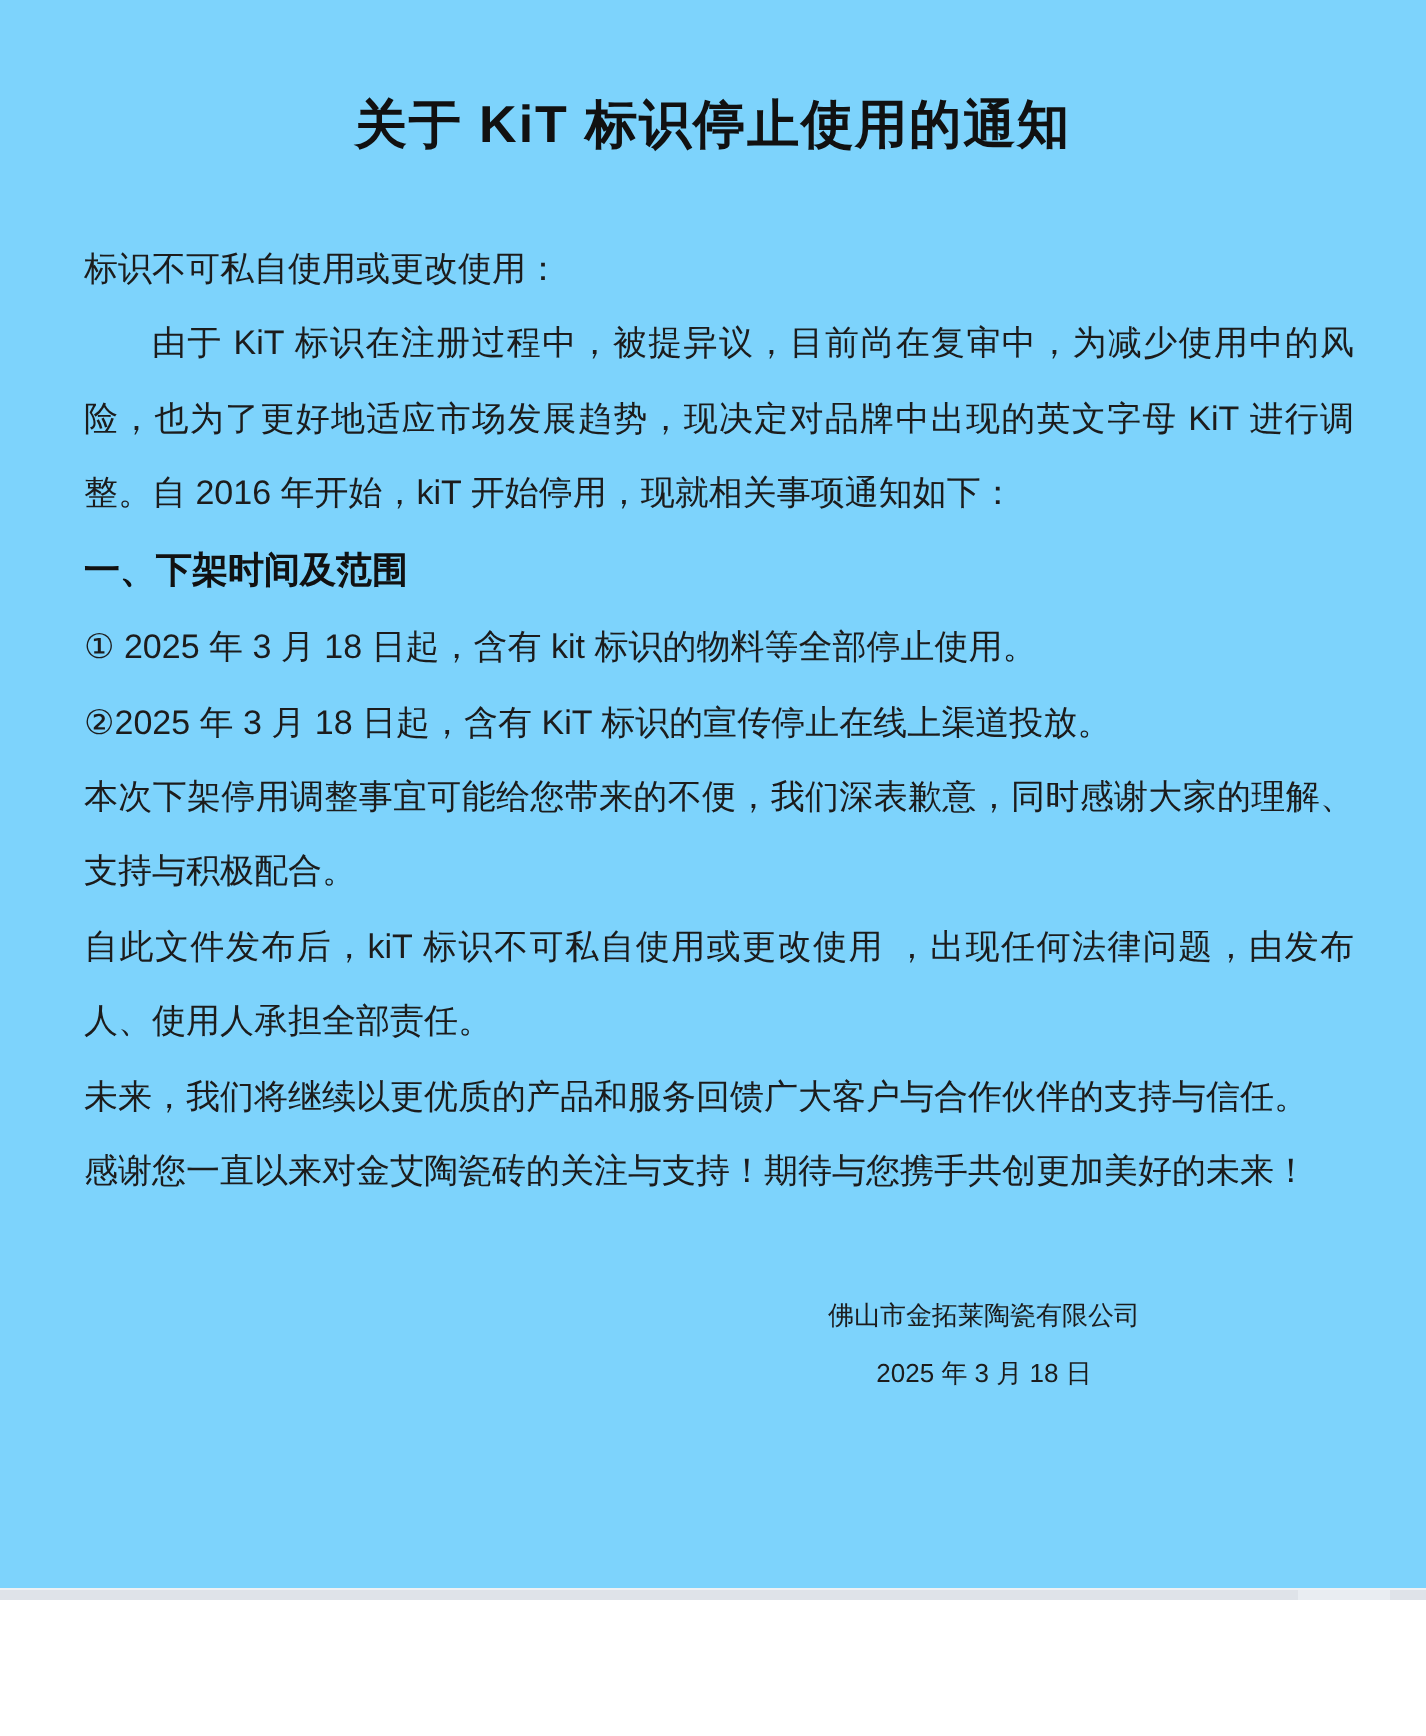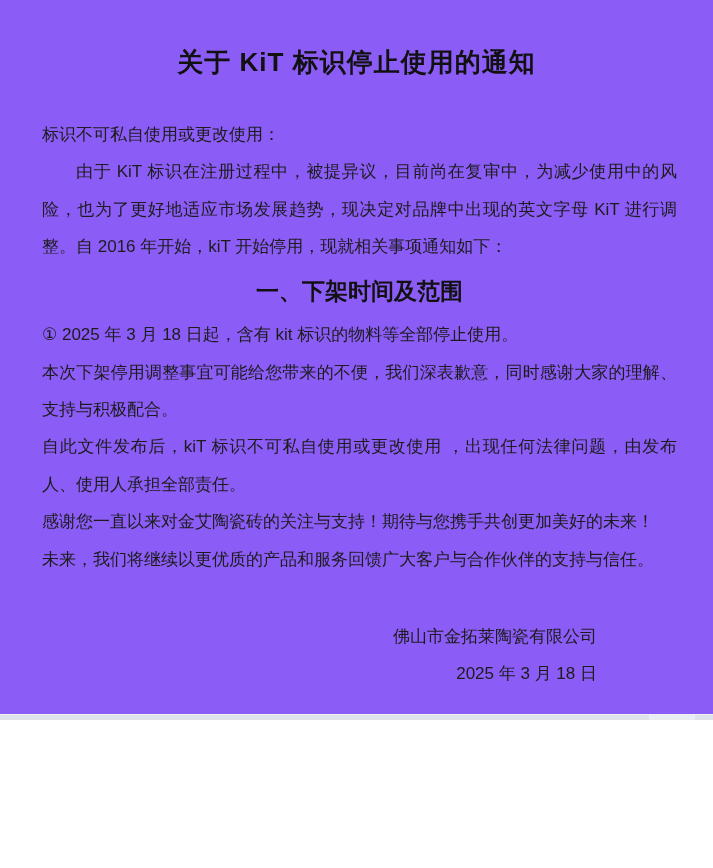--- a/index.html
+++ b/index.html
@@ -12,22 +12,22 @@
     background: #ffffff;
     overflow: hidden;
     position: relative;
     font-family: "Liberation Sans", "DejaVu Sans", sans-serif;
     color: #1c1c1c;
     -webkit-font-smoothing: antialiased;
   }
   .page {
     position: relative;
     width: 713px;
-    height: 720px;
-    background: #8b5cf6;
+    height: 800px;
+    background: #7dd3fc;
     box-sizing: border-box;
   }
   .doc-title {
     margin: 0;
     padding-top: 42px;
     text-align: center;
     font-size: 26px;
     font-weight: 700;
     letter-spacing: 1px;
     line-height: 40px;
@@ -44,32 +44,32 @@
   }
   .para {
     margin: 0;
   }
   .para.indent {
     text-indent: 2em;
   }
   .heading {
     margin: 0;
     font-weight: 700;
-    font-size: 23px;
+    font-size: 18px;
     line-height: 2.2;
     color: #111111;
-    text-align: center;
+    text-align: left;
   }
   .signature {
     margin-top: 40px;
     margin-left: auto;
     margin-right: 80px;
     width: 210px;
-    text-align: right;
-    font-size: 17px;
+    text-align: center;
+    font-size: 13px;
     line-height: 2.2;
   }
   .signature .sig-line {
     margin: 0;
     white-space: nowrap;
   }
   .bottom-bar {
     position: absolute;
     left: 0;
     bottom: 0;
@@ -97,29 +97,30 @@
   <div class="doc-body">
 
     <p class="para">标识不可私自使用或更改使用：</p>
 
     <p class="para indent">由于 KiT 标识在注册过程中，被提异议，目前尚在复审中，为减少使用中的风险，也为了更好地适应市场发展趋势，现决定对品牌中出现的英文字母 KiT 进行调整。自 2016 年开始，kiT 开始停用，现就相关事项通知如下：</p>
 
     <p class="heading">一、下架时间及范围</p>
 
     <p class="para">① 2025 年 3 月 18 日起，含有 kit 标识的物料等全部停止使用。</p>
 
+    <p class="para">②2025 年 3 月 18 日起，含有 KiT 标识的宣传停止在线上渠道投放。</p>
 
 
     <p class="para">本次下架停用调整事宜可能给您带来的不便，我们深表歉意，同时感谢大家的理解、支持与积极配合。</p>
 
     <p class="para">自此文件发布后，kiT 标识不可私自使用或更改使用 ，出现任何法律问题，由发布人、使用人承担全部责任。</p>
 
+    <p class="para">未来，我们将继续以更优质的产品和服务回馈广大客户与合作伙伴的支持与信任。</p>
+
     <p class="para">感谢您一直以来对金艾陶瓷砖的关注与支持！期待与您携手共创更加美好的未来！</p>
-
-    <p class="para">未来，我们将继续以更优质的产品和服务回馈广大客户与合作伙伴的支持与信任。</p>
 
     <div class="signature">
       <p class="sig-line">佛山市金拓莱陶瓷有限公司</p>
       <p class="sig-line">2025 年 3 月 18 日</p>
     </div>
 
   </div>
 
   <div class="bottom-bar">
     <div class="bar-highlight"></div>

